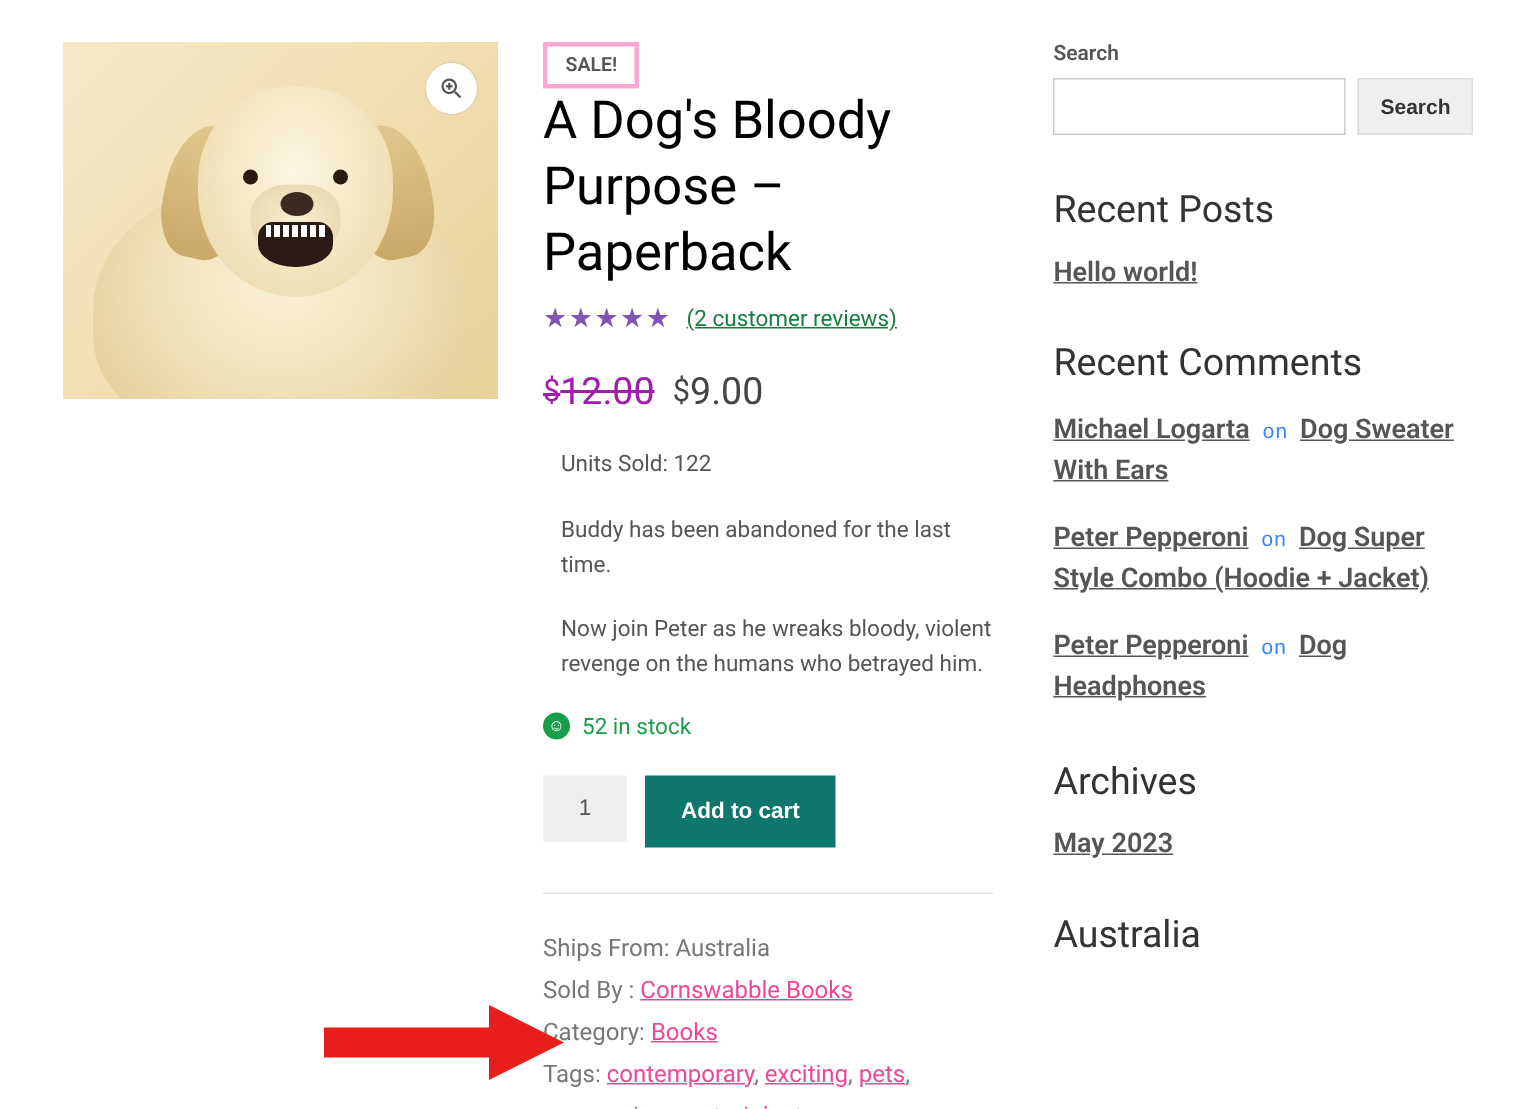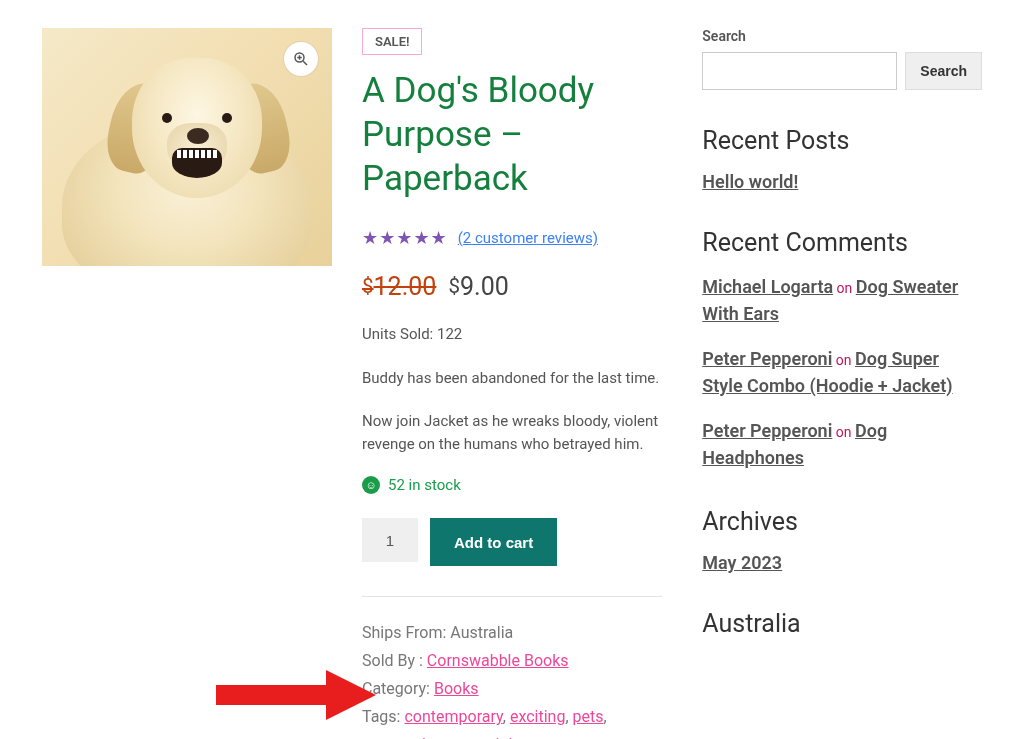--- a/index.html
+++ b/index.html
@@ -88,55 +88,54 @@
   .zoom-icon svg { width: 18px; height: 18px; }
 
   
   .product-summary {
     flex: 1 1 auto;
     min-width: 0;
     padding-right: 10px;
   }
   .sale-badge {
     display: inline-block;
-    border: 1px solid #f9a8d4;
+    border: 3px solid #f9a8d4;
     padding: 5px 12px;
     font-size: 13px;
     font-weight: 600;
     color: #555;
-    margin-bottom: 14px;
   }
   .product-title {
     font-size: 35px;
     font-weight: 400;
-    color: #15803d;
+    color: #000000;
     line-height: 1.25;
-    margin-bottom: 27px;
+    margin-bottom: 11px;
   }
   .rating-row {
     display: flex; align-items: center; gap: 10px;
     margin-bottom: 24px;
   }
   .stars { color: #7f54b3; font-size: 18px; letter-spacing: 1px; }
   .reviews-link {
-    color: #3b82f6;
+    color: #15803d;
     text-decoration: underline;
     font-size: 15px;
     text-align: right;
   }
   .price-row {
     font-size: 25px;
     color: #444;
     margin-bottom: 22px;
     font-weight: 400;
   }
-  .old-price { color: #c2410c; text-decoration: line-through; margin-right: 6px; }
+  .old-price { color: #a21caf; text-decoration: line-through; margin-right: 6px; }
   .currency { font-size: 0.82em; vertical-align: 2px;}
   .units-sold, .desc p {
-    color: #555; font-size: 15px; margin-bottom: 20px; line-height: 1.55;
+    color: #555; font-size: 15px; margin-bottom: 20px; line-height: 1.55; margin-left: 12px;
   }
   .stock-row {
     display:flex; align-items:center; gap:8px;
     color:#1a9d4a; font-size:15px; margin-bottom:24px;
   }
   .stock-icon {
     width:18px;height:18px;background:#1a9d4a;border-radius:50%;
     display:flex;align-items:center;justify-content:center;color:#fff;font-size:11px;
   }
   .cart-row { display:flex; gap:12px; margin-bottom: 30px;}
@@ -175,21 +174,21 @@
   .widget-title {
     font-size: 25px; font-weight:400; color:#333; margin-bottom:16px;
   }
   .post-link, .comment-item a, .archive-link {
     color:#555; text-decoration:underline; font-size:18px; font-weight:600;
   }
   .comment-list { list-style:none; }
   .comment-item {
     font-size:14px; color:#777; margin-bottom:18px; line-height:1.5;
   }
-  .comment-item .on { color:#be185d; font-weight:400; text-decoration:none; }
+  .comment-item .on { color:#3b82f6; font-weight:400; text-decoration:none;font-family:Liberation Mono, monospace; }
 
   
   .red-arrow {
     position: absolute;
     left: 216px;
     top: 665px;
     pointer-events: none;
   }
 </style>
 </head>
@@ -231,21 +230,21 @@
 
     <div class="price-row">
       <span class="old-price"><span class="currency">$</span><span>12.00</span></span>
       <span><span class="currency">$</span><span>9.00</span></span>
     </div>
 
     <p class="units-sold">Units Sold: 122</p>
 
     <div class="desc">
       <p>Buddy has been abandoned for the last time.</p>
-      <p>Now join Jacket as he wreaks bloody, violent revenge on the humans who betrayed him.</p>
+      <p>Now join Peter as he wreaks bloody, violent revenge on the humans who betrayed him.</p>
     </div>
 
     <div class="stock-row">
       <span class="stock-icon">☺</span>
       <span>52 in stock</span>
     </div>
 
     <div class="cart-row">
       <input class="qty-input" type="text" value="1" style="">
       <button class="add-cart-btn">Add to cart</button>

